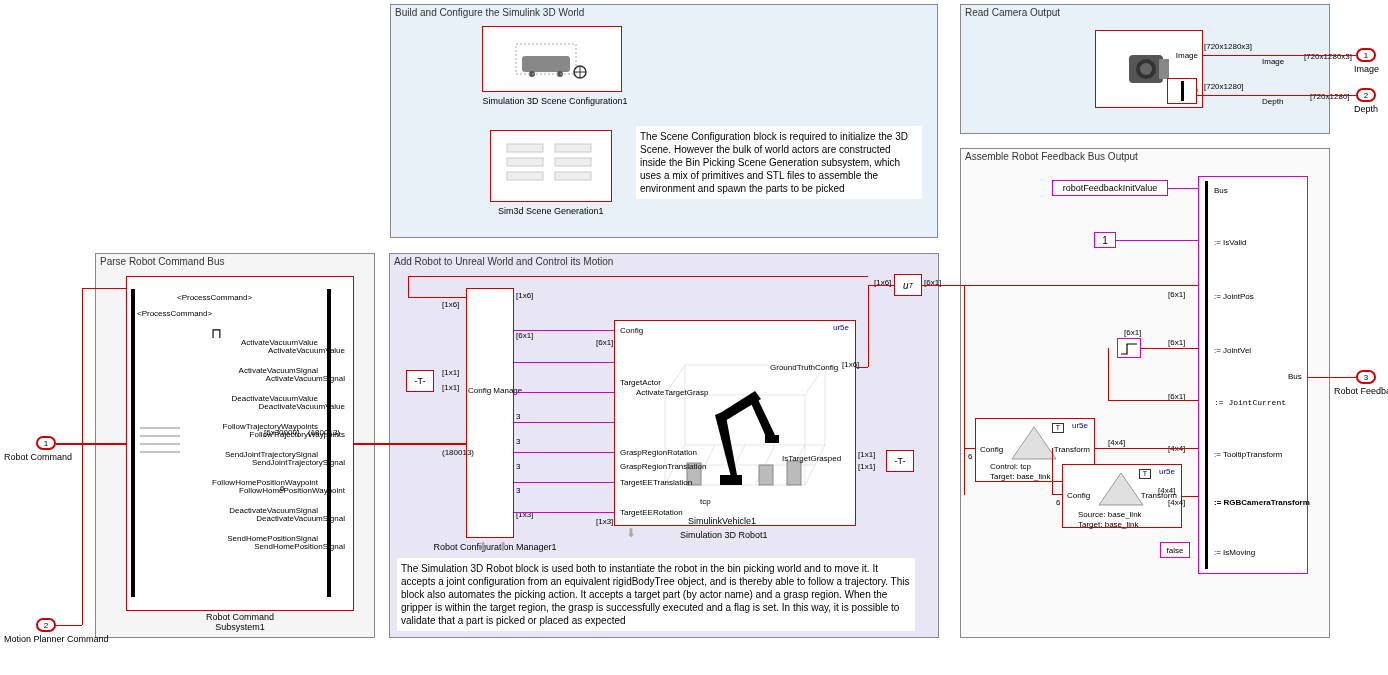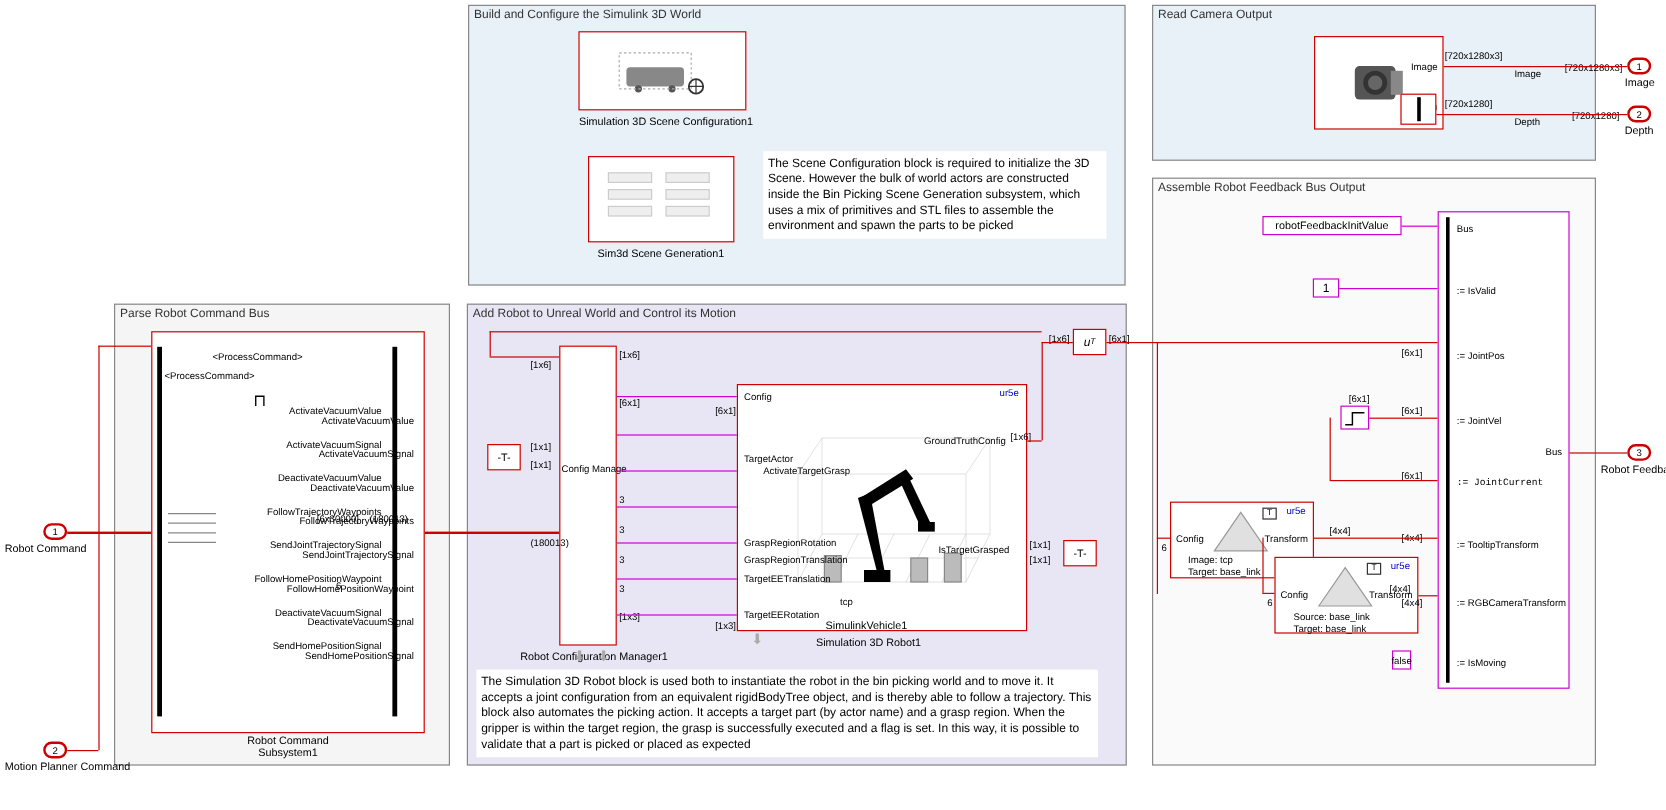--- a/index.html
+++ b/index.html
@@ -280,21 +280,21 @@
 
 <div class="block magenta" style="left:1198px; top:176px; width:110px; height:398px;">
   <div style="position:absolute; left:6px; top:4px; width:3px; height:388px; background:#000;"></div>
 </div>
 <div class="tiny-label" style="left:1214px; top:186px;">Bus</div>
 <div class="tiny-label" style="left:1214px; top:238px;">:= IsValid</div>
 <div class="tiny-label" style="left:1214px; top:292px;">:= JointPos</div>
 <div class="tiny-label" style="left:1214px; top:346px;">:= JointVel</div>
 <div class="tiny-label" style="left:1214px; top:398px;font-family:Liberation Mono, monospace;">:= JointCurrent</div>
 <div class="tiny-label" style="left:1214px; top:450px;">:= TooltipTransform</div>
-<div class="tiny-label" style="left:1214px; top:498px;">:= RGBCameraTransform</div>
+<div class="tiny-label" style="left:1214px; top:498px;font-weight:bold;">:= RGBCameraTransform</div>
 <div class="tiny-label" style="left:1214px; top:548px;">:= IsMoving</div>
 <div class="tiny-label" style="left:1288px; top:372px;">Bus</div>
 
 <div class="block magenta" style="left:1052px; top:180px; width:116px; height:16px; font-size:9px;">
     <span>robotFeedbackInitValue</span>
   </div>
 
 <div class="block magenta" style="left:1094px; top:232px; width:22px; height:16px;">
     <span>1</span>
   </div>
@@ -311,21 +311,21 @@
 
 <div class="block" style="left:975px; top:418px; width:120px; height:64px;">
   <svg width="60" height="40" viewBox="0 0 60 40" style="position:absolute; left:28px; top:4px;">
     <polygon points="8,36 30,4 52,36" fill="#e0e0e0" stroke="#999"></polygon>
   </svg>
   <div class="tiny-label" style="right:6px; top:2px; color:#00c;">ur5e</div>
   <div class="tiny-label" style="left:4px; top:26px;">Config</div>
   <div class="tiny-label" style="right:4px; top:26px;">Transform</div>
   <div style="position:absolute; right:30px; top:4px; width:12px; height:10px; border:1px solid #333; font-size:7px; text-align:center;">T</div>
 </div>
-<div class="tiny-label" style="left:990px; top:462px;">Image: tcp</div>
+<div class="tiny-label" style="left:990px; top:462px;">Control: tcp</div>
 <div class="tiny-label" style="left:990px; top:472px;">Target: base_link</div>
 <div class="tiny-label" style="left:968px; top:452px;">6</div>
 
 <div class="block" style="left:1062px; top:464px; width:120px; height:64px;">
   <svg width="60" height="40" viewBox="0 0 60 40" style="position:absolute; left:28px; top:4px;">
     <polygon points="8,36 30,4 52,36" fill="#e0e0e0" stroke="#999"></polygon>
   </svg>
   <div class="tiny-label" style="right:6px; top:2px; color:#00c;">ur5e</div>
   <div class="tiny-label" style="left:4px; top:26px;">Config</div>
   <div class="tiny-label" style="right:4px; top:26px;">Transform</div>
@@ -333,21 +333,21 @@
 </div>
 <div class="tiny-label" style="left:1078px; top:510px;">Source: base_link</div>
 <div class="tiny-label" style="left:1078px; top:520px;">Target: base_link</div>
 <div class="tiny-label" style="left:1056px; top:498px;">6</div>
 
 <div class="tiny-label" style="left:1108px; top:438px;">[4x4]</div>
 <div class="tiny-label" style="left:1168px; top:444px;">[4x4]</div>
 <div class="tiny-label" style="left:1158px; top:486px;">[4x4]</div>
 <div class="tiny-label" style="left:1168px; top:498px;">[4x4]</div>
 
-<div class="block magenta" style="left:1160px; top:542px; width:16px; height:16px; font-size:8px;">
+<div class="block magenta" style="left:1160px; top:542px; width:30px; height:16px; font-size:8px;">
     <span>false</span>
   </div>
 
 <div class="port" style="left:36px; top:436px; border-width:2.5px;">
     <span>1</span>
   </div>
 <div class="port-label" style="left:4px; top:452px;">Robot Command</div>
 
 <div class="port" style="left:36px; top:618px;">
     <span>2</span>

